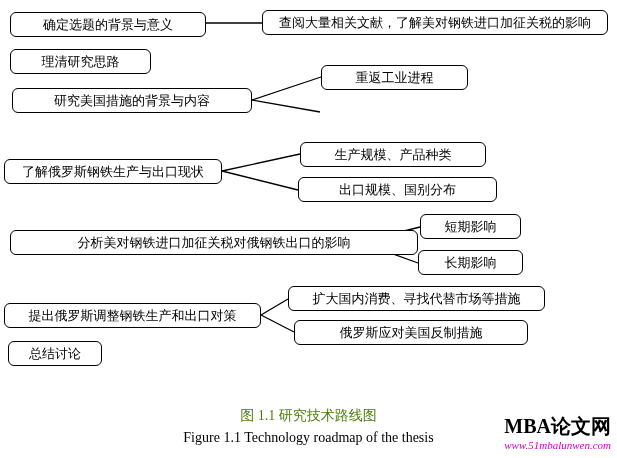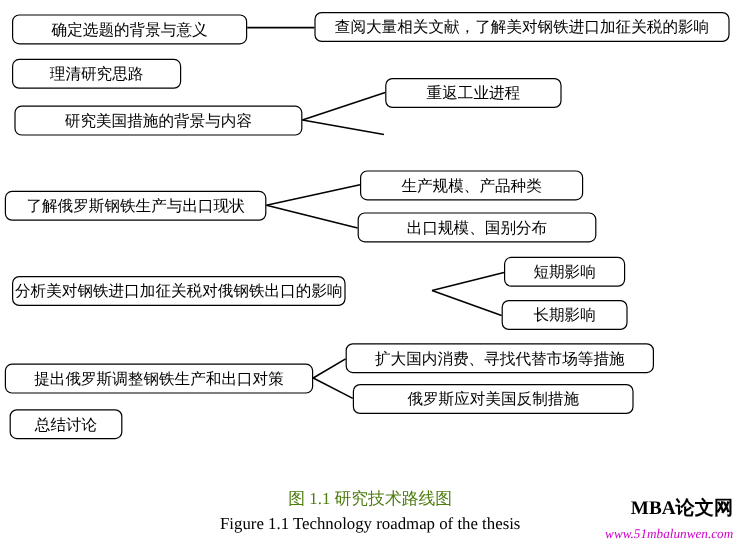--- a/index.html
+++ b/index.html
@@ -33,21 +33,21 @@
   .caption-zh{
     position:absolute;left:0;top:407px;width:617px;
     text-align:center;font-size:14px;color:#4d7c0f;
   }
   .caption-en{
     position:absolute;left:0;top:430px;width:617px;
     text-align:center;font-size:14px;color:#000;
   }
   .wm-brand{
     position:absolute;right:6px;top:413px;
-    font-size:16px;font-weight:bold;color:#000;
+    font-size:20px;font-weight:bold;color:#000;
     font-family:"Liberation Serif","DejaVu Serif",serif;
   }
   .wm-url{
     position:absolute;right:6px;top:439px;
     font-size:11px;font-style:italic;color:#cc00cc;
   }
 </style>
 </head>
 <body>
 
@@ -75,21 +75,21 @@
 
   <div class="node" style="left:321px;top:65px;width:147px;">重返工业进程</div>
 
 
   <div class="node" style="left:4px;top:159px;width:218px;">了解俄罗斯钢铁生产与出口现状</div>
 
   <div class="node" style="left:300px;top:142px;width:186px;">生产规模、产品种类</div>
 
   <div class="node" style="left:298px;top:177px;width:199px;">出口规模、国别分布</div>
 
-  <div class="node" style="left:10px;top:230px;width:278px;">分析美对钢铁进口加征关税对俄钢铁出口的影响</div>
+  <div class="node" style="left:10px;top:230px;width:408px;">分析美对钢铁进口加征关税对俄钢铁出口的影响</div>
 
   <div class="node" style="left:420px;top:214px;width:101px;">短期影响</div>
 
   <div class="node" style="left:418px;top:250px;width:105px;">长期影响</div>
 
   <div class="node" style="left:4px;top:303px;width:257px;">提出俄罗斯调整钢铁生产和出口对策</div>
 
   <div class="node" style="left:294px;top:320px;width:234px;">俄罗斯应对美国反制措施</div>
 
   <div class="node" style="left:288px;top:286px;width:257px;">扩大国内消费、寻找代替市场等措施</div>

